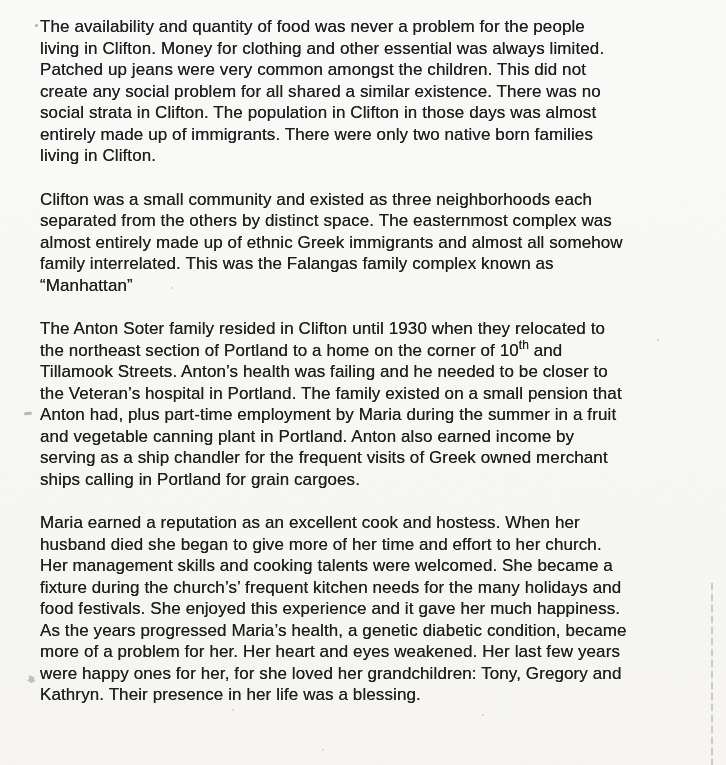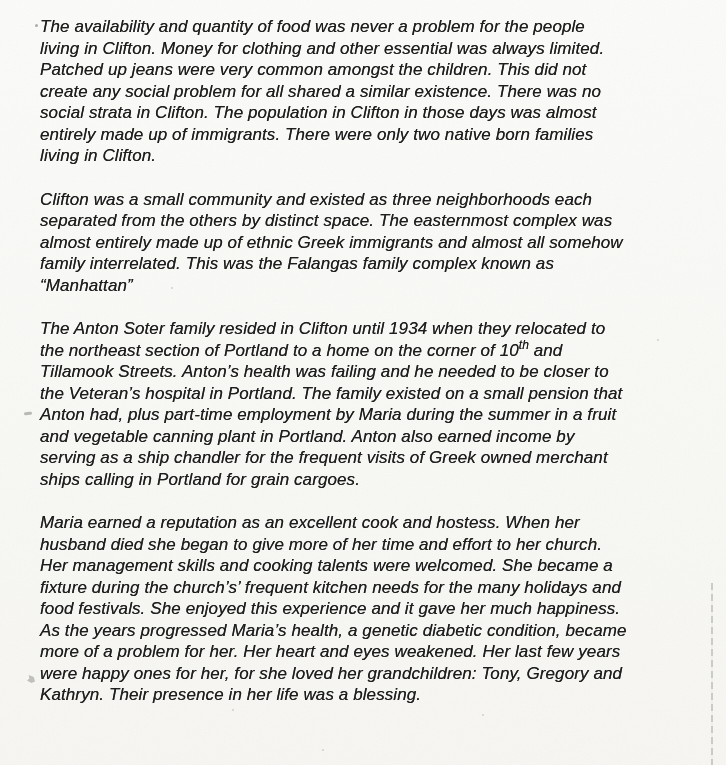--- a/index.html
+++ b/index.html
@@ -26,21 +26,20 @@
     width: 680px;
     color: #1a1a1a;
     font-size: 17px;
     line-height: 21.5px;
     letter-spacing: 0.1px;
     text-shadow: 0 0 0.6px rgba(25,25,25,0.85);
   }
   p.para {
     margin: 0 0 22px 0;
     white-space: pre-line;
-    font-style: italic;
   }
   sup.ordinal {
     font-size: 12px;
     line-height: 0;
     vertical-align: super;
     letter-spacing: 0;
   }
   
   .artifact { position: absolute; pointer-events: none; }
   .speck {
@@ -96,21 +95,21 @@
 social strata in Clifton. The population in Clifton in those days was almost
 entirely made up of immigrants. There were only two native born families
 living in Clifton.</span></p>
 
     <p class="para"><span>Clifton was a small community and existed as three neighborhoods each
 separated from the others by distinct space. The easternmost complex was
 almost entirely made up of ethnic Greek immigrants and almost all somehow
 family interrelated. This was the Falangas family complex known as
 “Manhattan”</span></p>
 
-    <p class="para"><span>The Anton Soter family resided in Clifton until 1934 when they relocated to
+    <p class="para"><span>The Anton Soter family resided in Clifton until 1930 when they relocated to
 the northeast section of Portland to a home on the corner of 10</span><sup class="ordinal">th</sup><span> and
 Tillamook Streets. Anton’s health was failing and he needed to be closer to
 the Veteran’s hospital in Portland. The family existed on a small pension that
 Anton had, plus part-time employment by Maria during the summer in a fruit
 and vegetable canning plant in Portland. Anton also earned income by
 serving as a ship chandler for the frequent visits of Greek owned merchant
 ships calling in Portland for grain cargoes.</span></p>
 
     <p class="para"><span>Maria earned a reputation as an excellent cook and hostess. When her
 husband died she began to give more of her time and effort to her church.

